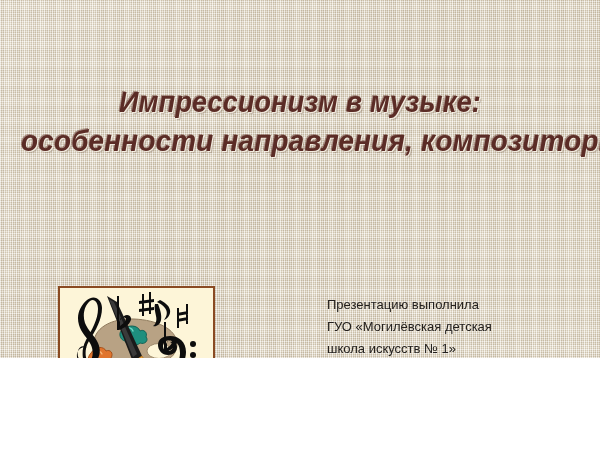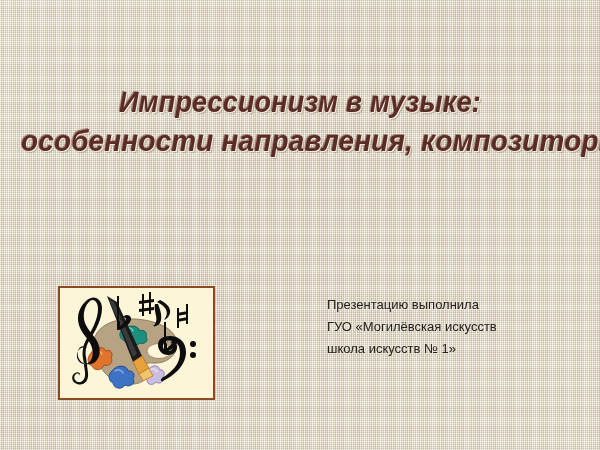--- a/index.html
+++ b/index.html
@@ -6,21 +6,21 @@
   html, body {
     margin: 0;
     padding: 0;
     background: #ffffff;
   }
 
   
   .slide {
     position: relative;
     width: 600px;
-    height: 450px;
+    height: 358px;
     overflow: hidden;
     background-color: #e3dac7;
     
     background-image:
       repeating-linear-gradient(
         90deg,
         rgba(255,255,255,0.55) 0px,
         rgba(255,255,255,0.55) 1px,
         rgba(160,142,112,0.16) 1px,
         rgba(160,142,112,0.16) 2px,
@@ -226,17 +226,17 @@
       <g fill="#0d0d0d">
         <path d="M106 34 L106 56 C106 56 110 50 113 50 C117 50 118 54 116 57
                  C114 60 109 63 106 64 L104 64 L104 34 Z
                  M107 54 L107 60 C110 58 112 56 112 54 C112 52 109 52 107 54 Z"></path>
       </g>
     </svg>
   </div>
 
   <div class="byline">
     <span class="byline-line">Презентацию выполнила</span>
-    <span class="byline-line">ГУО «Могилёвская искусств</span>
+    <span class="byline-line">ГУО «Могилёвская детская</span>
     <span class="byline-line">школа искусств № 1»</span>
   </div>
 
 </div>
 
 </body></html>

